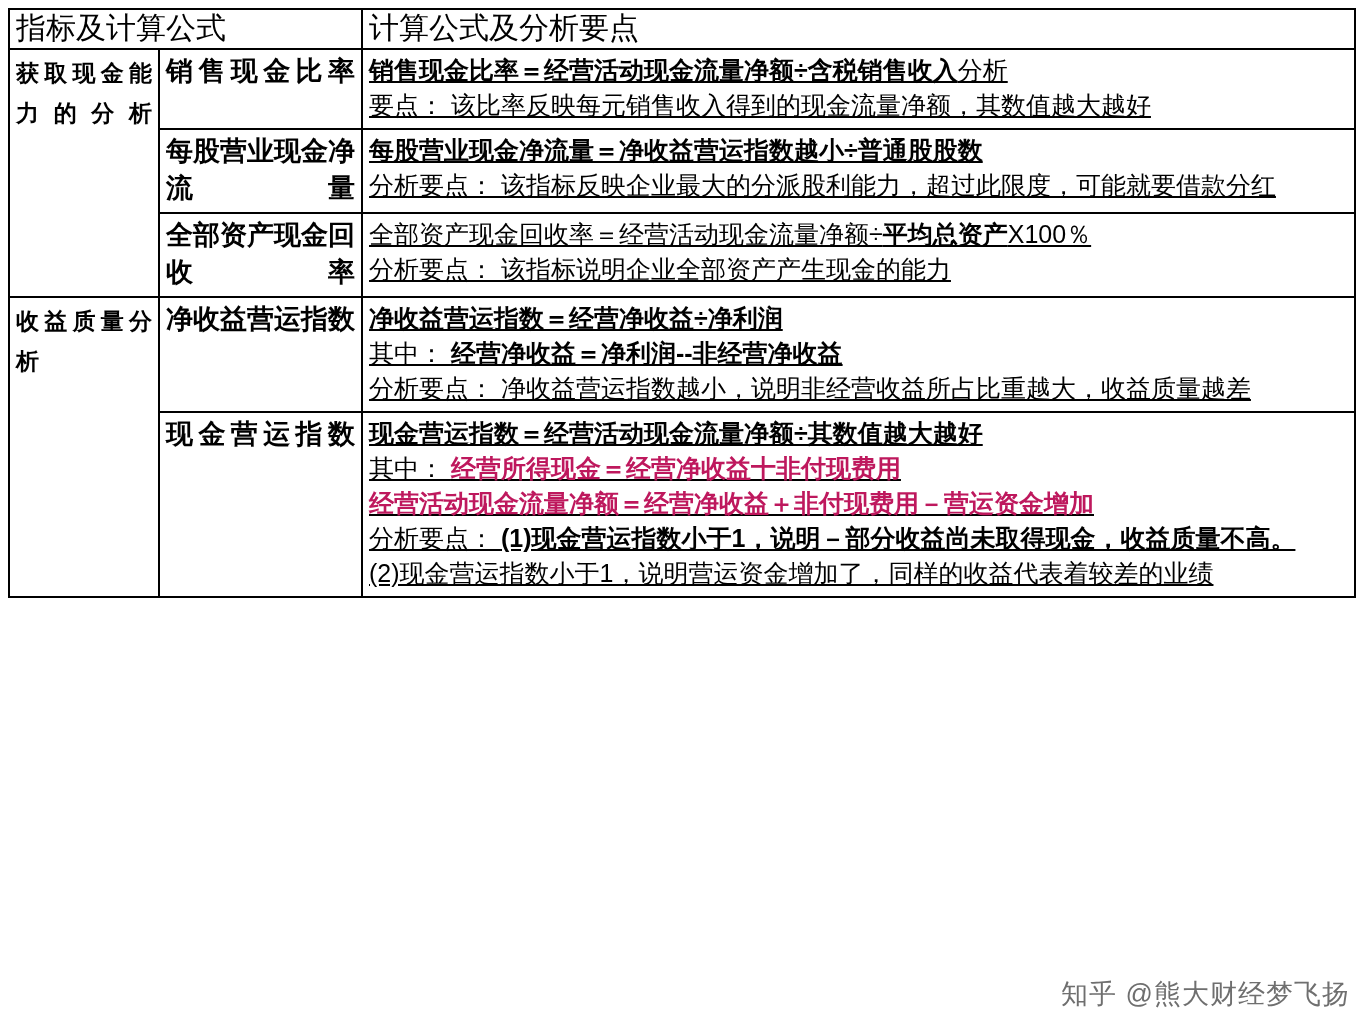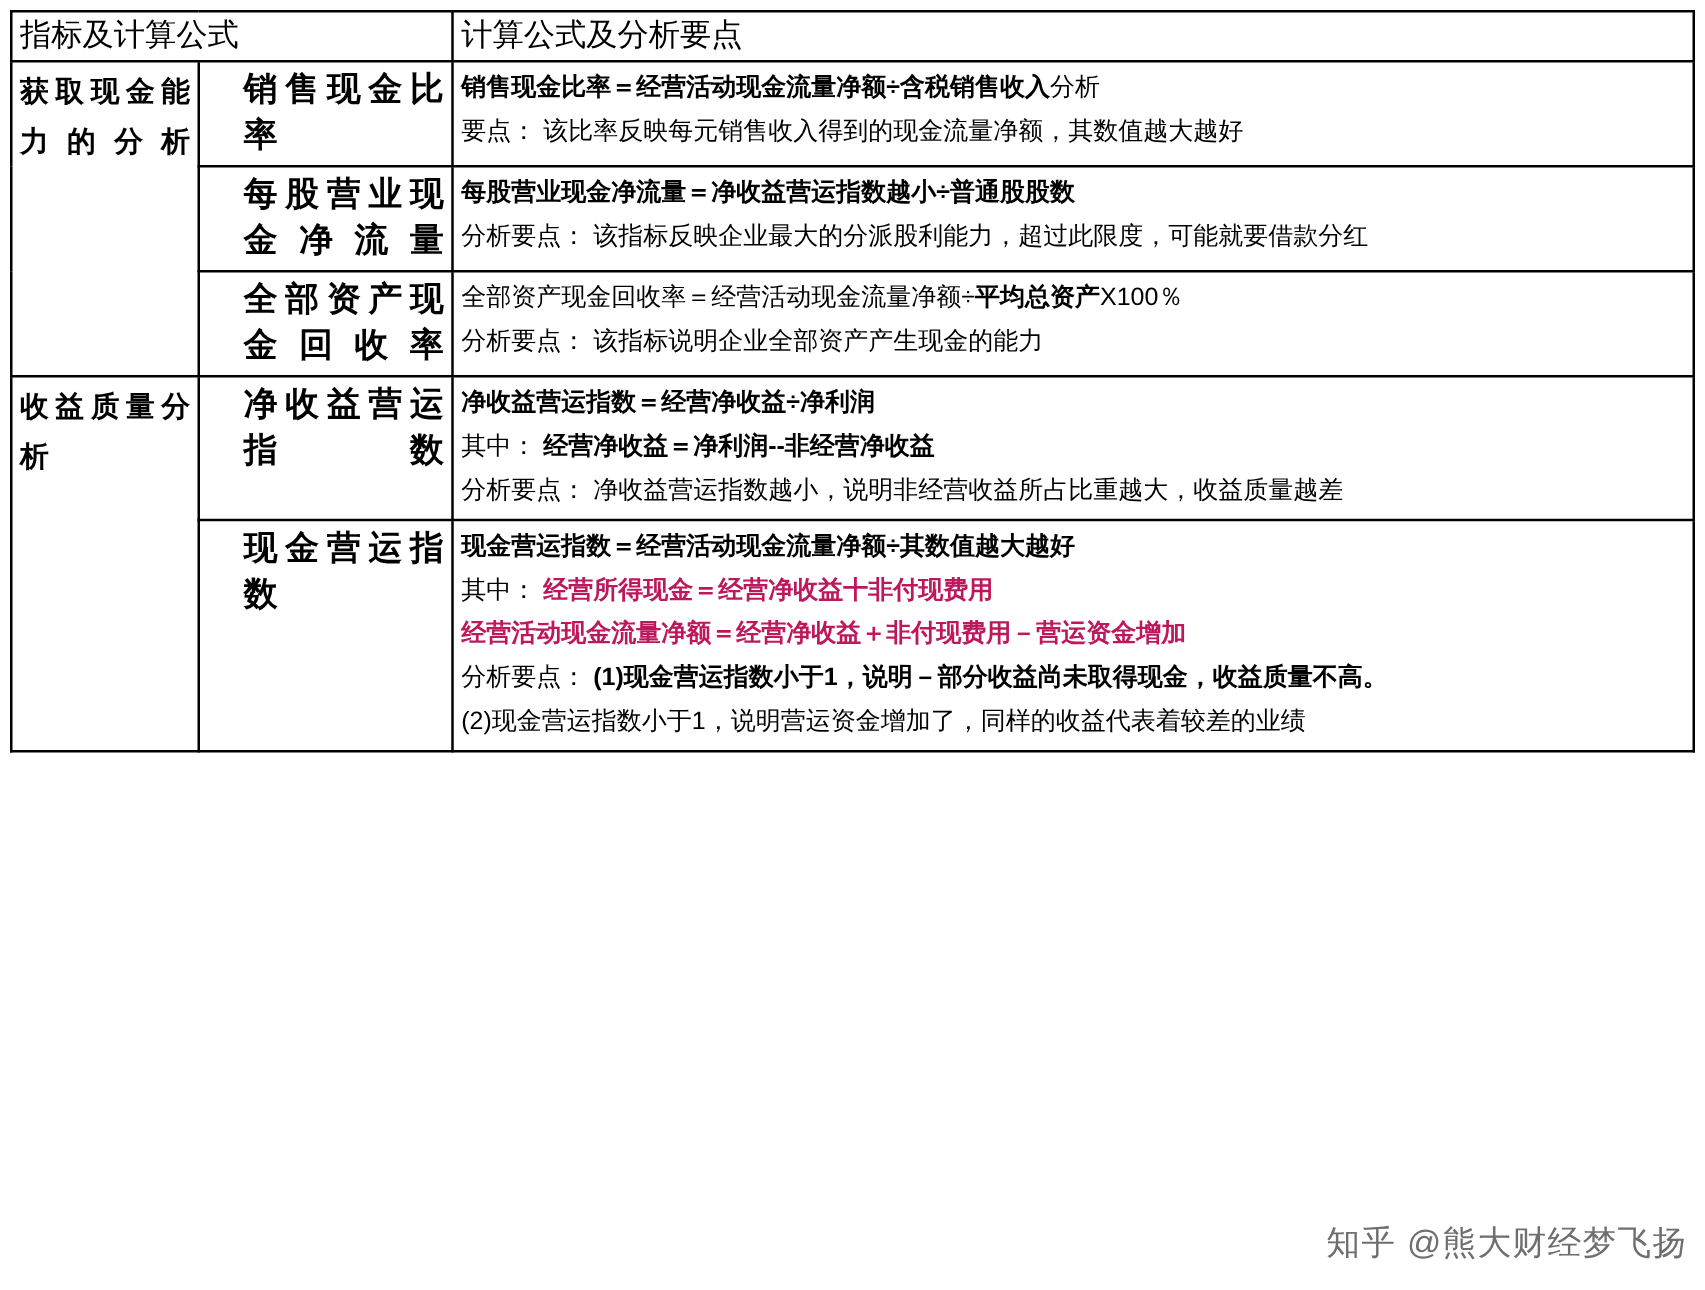--- a/index.html
+++ b/index.html
@@ -25,21 +25,21 @@
     border-collapse: collapse;
     width: 1348px;
     table-layout: fixed;
   }
   table.fin td {
     border: 2px solid #000000;
     vertical-align: top;
     padding: 3px 6px 5px 6px;
   }
   .hdr td {
-    font-size: 25px;
+    font-size: 30px;
     line-height: 30px;
     padding-top: 2px;
     padding-bottom: 4px;
   }
   .col-a { width: 150px; }
   .col-b { width: 203px; }
   .col-c { width: auto; }
 
   .grp {
     font-size: 23px;
@@ -57,25 +57,26 @@
   .sub {
     font-size: 27px;
     font-weight: bold;
     line-height: 37px;
     text-align: justify;
     text-align-last: justify;
     vertical-align: middle;
     padding-left: 6px;
     padding-right: 6px;
   }
-  .sub span { display: block; margin-left: 29px; }
+  .sub span { display: block; }
 
   .body {
-    font-size: 20px;
+    font-size: 25px;
     line-height: 35px;
+    text-decoration: underline;
   }
   .body p {
     margin: 0;
     padding: 0;
   }
   .b { font-weight: bold; }
   .blue { color: #be185d; font-weight: bold; }
   .mid-v { vertical-align: middle; }
 
   .watermark {

